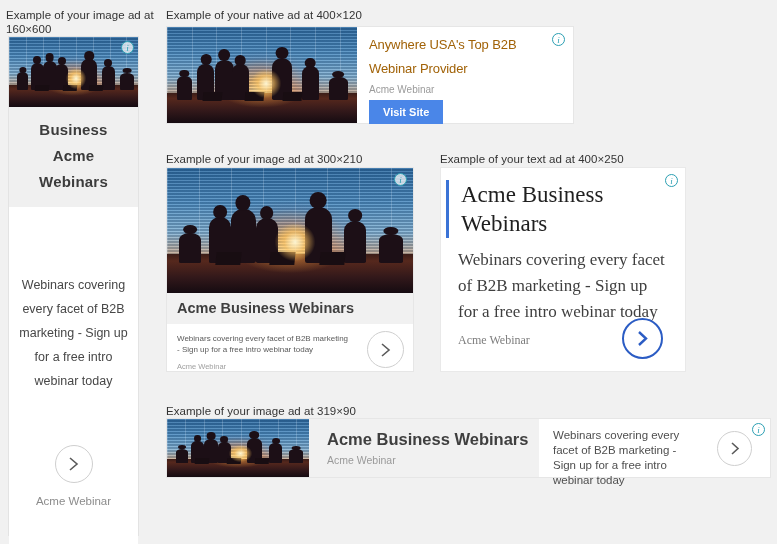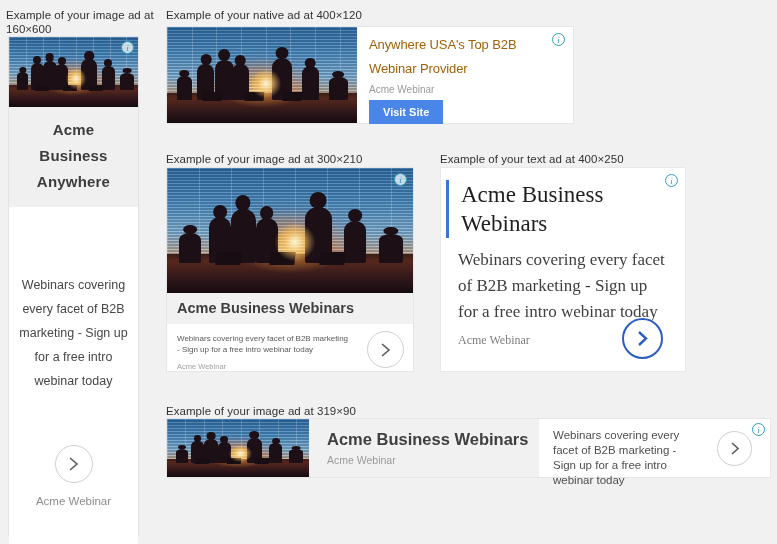--- a/index.html
+++ b/index.html
@@ -409,23 +409,23 @@
       <div class="p" style="left:72%;width:10%;height:70%"></div>
       <div class="p" style="left:86%;width:11%;height:50%"></div>
     </div>
     <div class="laptop" style="left:20%;width:11%;height:9%"></div>
     <div class="laptop" style="left:42%;width:11%;height:9%"></div>
     <div class="laptop" style="left:62%;width:11%;height:9%"></div>
     <div class="glow"></div>
     <div class="info-icon" style="right:4px;top:4px;">i</div>
   </div>
   <div id="sky-head">
+    <div>Business</div>
     <div>Acme</div>
-    <div>Business</div>
-    <div>Anywhere</div>
+    <div>Webinars</div>
   </div>
   <div id="sky-body">
     <div id="sky-desc">Webinars covering every facet of B2B marketing - Sign up for a free intro webinar today</div>
     <div class="circle-arrow" id="sky-arrow">
       <svg width="13" height="16" viewBox="0 0 13 16" aria-hidden="true">
         <polyline points="3,2 10,8 3,14" fill="none" stroke="#5a5a5a" stroke-width="1.6"></polyline>
       </svg>
     </div>
     <div id="sky-brand">Acme Webinar</div>
   </div>

